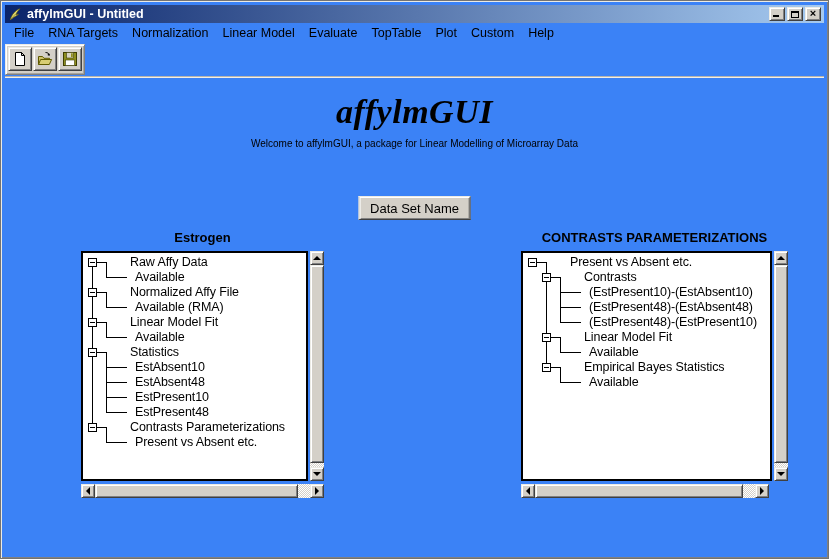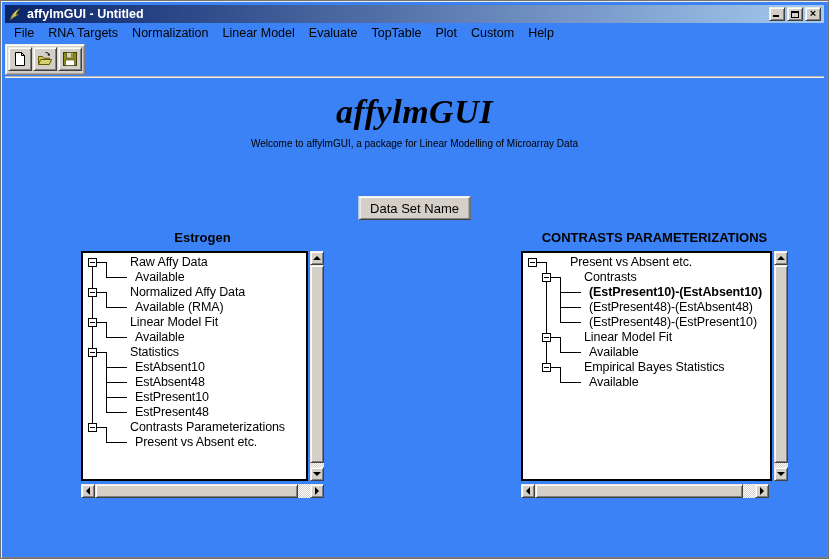--- a/index.html
+++ b/index.html
@@ -242,21 +242,21 @@
               <div class="hline" style="left: 23px; top: 7px; width: 21px; height: 1px;"></div>
               <span class="tree-node-label" style="left: 52px;">Available</span>
             </div>
             <div class="tree-row" style="top: 32px;">
               <div class="vline" style="left: 9px; top: 0px; width: 1px; height: 15px;"></div>
               <div class="hline" style="left: 13px; top: 7px; width: 10px; height: 1px;"></div>
               <div class="vline" style="left: 23px; top: 7px; width: 1px; height: 8px;"></div>
               <div class="pbox" style="left: 5px;">
                 <div class="pbox-minus"></div>
               </div>
-              <span class="tree-node-label" style="left: 47px;">Normalized Affy Data</span>
+              <span class="tree-node-label" style="left: 47px;">Normalized Affy File</span>
             </div>
             <div class="tree-row" style="top: 47px;">
               <div class="vline" style="left: 9px; top: 0px; width: 1px; height: 15px;"></div>
               <div class="vline" style="left: 23px; top: 0px; width: 1px; height: 8px;"></div>
               <div class="hline" style="left: 23px; top: 7px; width: 21px; height: 1px;"></div>
               <span class="tree-node-label" style="left: 52px;">Available (RMA)</span>
             </div>
             <div class="tree-row" style="top: 62px;">
               <div class="vline" style="left: 9px; top: 0px; width: 1px; height: 15px;"></div>
               <div class="hline" style="left: 13px; top: 7px; width: 10px; height: 1px;"></div>
@@ -366,21 +366,21 @@
               <div class="vline" style="left: 37px; top: 7px; width: 1px; height: 8px;"></div>
               <div class="pbox" style="left: 19px;">
                 <div class="pbox-minus"></div>
               </div>
               <span class="tree-node-label" style="left: 61px;">Contrasts</span>
             </div>
             <div class="tree-row" style="top: 32px;">
               <div class="vline" style="left: 23px; top: 0px; width: 1px; height: 15px;"></div>
               <div class="vline" style="left: 37px; top: 0px; width: 1px; height: 15px;"></div>
               <div class="hline" style="left: 37px; top: 7px; width: 21px; height: 1px;"></div>
-              <span class="tree-node-label" style="left: 66px; font-weight: bold;">(EstPresent10)-(EstAbsent10)</span>
+              <span class="tree-node-label" style="left: 66px;">(EstPresent10)-(EstAbsent10)</span>
             </div>
             <div class="tree-row" style="top: 47px;">
               <div class="vline" style="left: 23px; top: 0px; width: 1px; height: 15px;"></div>
               <div class="vline" style="left: 37px; top: 0px; width: 1px; height: 15px;"></div>
               <div class="hline" style="left: 37px; top: 7px; width: 21px; height: 1px;"></div>
               <span class="tree-node-label" style="left: 66px;">(EstPresent48)-(EstAbsent48)</span>
             </div>
             <div class="tree-row" style="top: 62px;">
               <div class="vline" style="left: 23px; top: 0px; width: 1px; height: 15px;"></div>
               <div class="vline" style="left: 37px; top: 0px; width: 1px; height: 8px;"></div>

